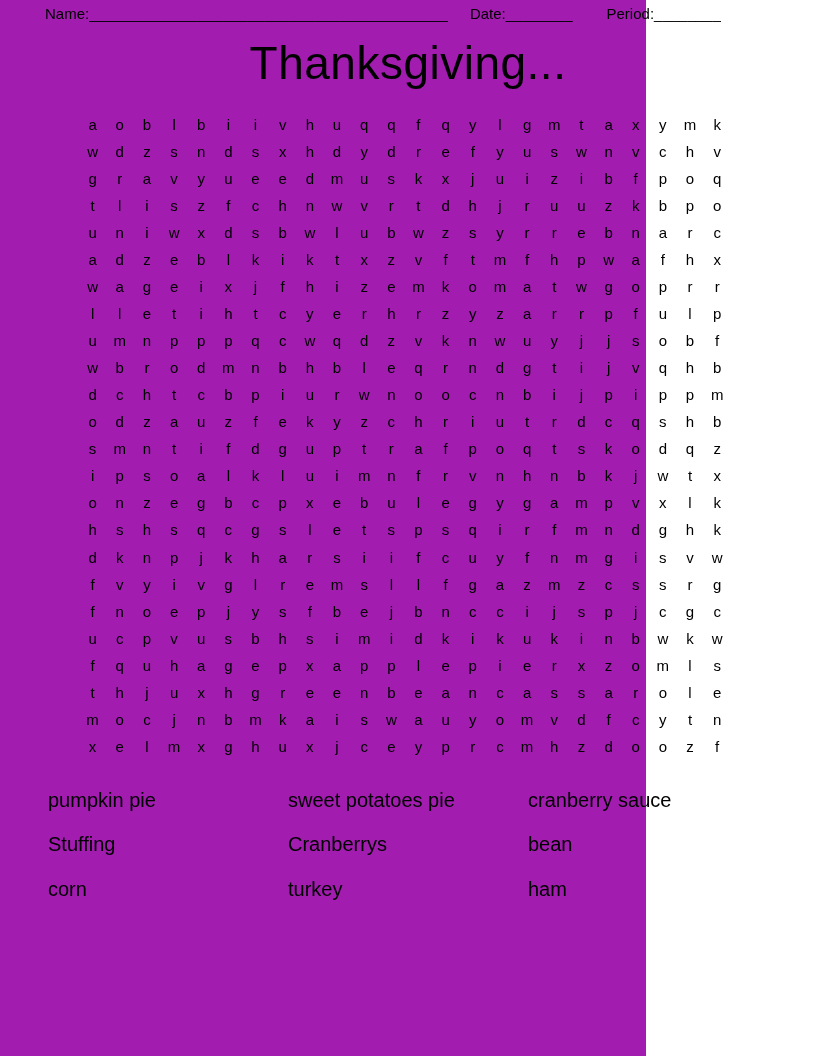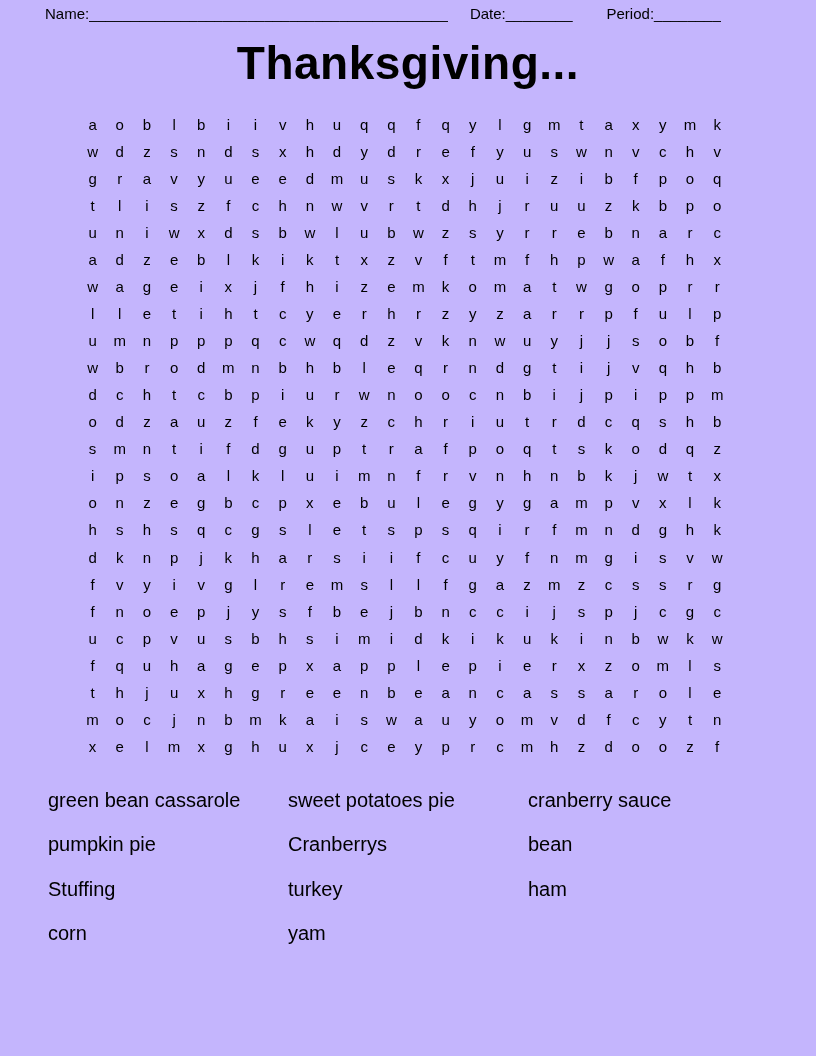--- a/index.html
+++ b/index.html
@@ -7,23 +7,23 @@
     width: 816px;
     height: 1056px;
     background: #ffffff;
     font-family: "Liberation Sans", sans-serif;
     color: #000000;
     overflow: hidden;
     position: relative;
   }
   .page {
     position: relative;
-    width: 816px;
+    width: 646px;
     height: 1056px;
-    background: #c4b5fd;
+    background: #a21caf;
   }
 
   
   .header {
     position: absolute;
     top: 5px;
     left: 45px;
     right: 86px;
     display: flex;
     align-items: baseline;
@@ -40,21 +40,21 @@
   .gap-period { width: 34px; flex: 0 0 auto; }
 
   
   .title {
     position: absolute;
     top: 36px;
     left: 0;
     width: 816px;
     text-align: center;
     font-size: 46px;
-    font-weight: 700;
+    font-weight: 400;
     letter-spacing: 0.5px;
   }
 
   
   .grid {
     position: absolute;
     top: 111px;
     left: 79px;
     width: 653px;
   }
@@ -727,30 +727,28 @@
         <span class="grid-cell">d</span>
         <span class="grid-cell">o</span>
         <span class="grid-cell">o</span>
         <span class="grid-cell">z</span>
         <span class="grid-cell">f</span>
       </div>
     </div>
 
   <div class="word-list">
       <div class="word-col">
-        <div class="word-item">green bean cassarole</div>
         <div class="word-item">pumpkin pie</div>
         <div class="word-item">Stuffing</div>
         <div class="word-item">corn</div>
       </div>
       <div class="word-col">
         <div class="word-item">sweet potatoes pie</div>
         <div class="word-item">Cranberrys</div>
         <div class="word-item">turkey</div>
-        <div class="word-item">yam</div>
       </div>
       <div class="word-col">
         <div class="word-item">cranberry sauce</div>
         <div class="word-item">bean</div>
         <div class="word-item">ham</div>
       </div>
     </div>
 
 </div>
 

